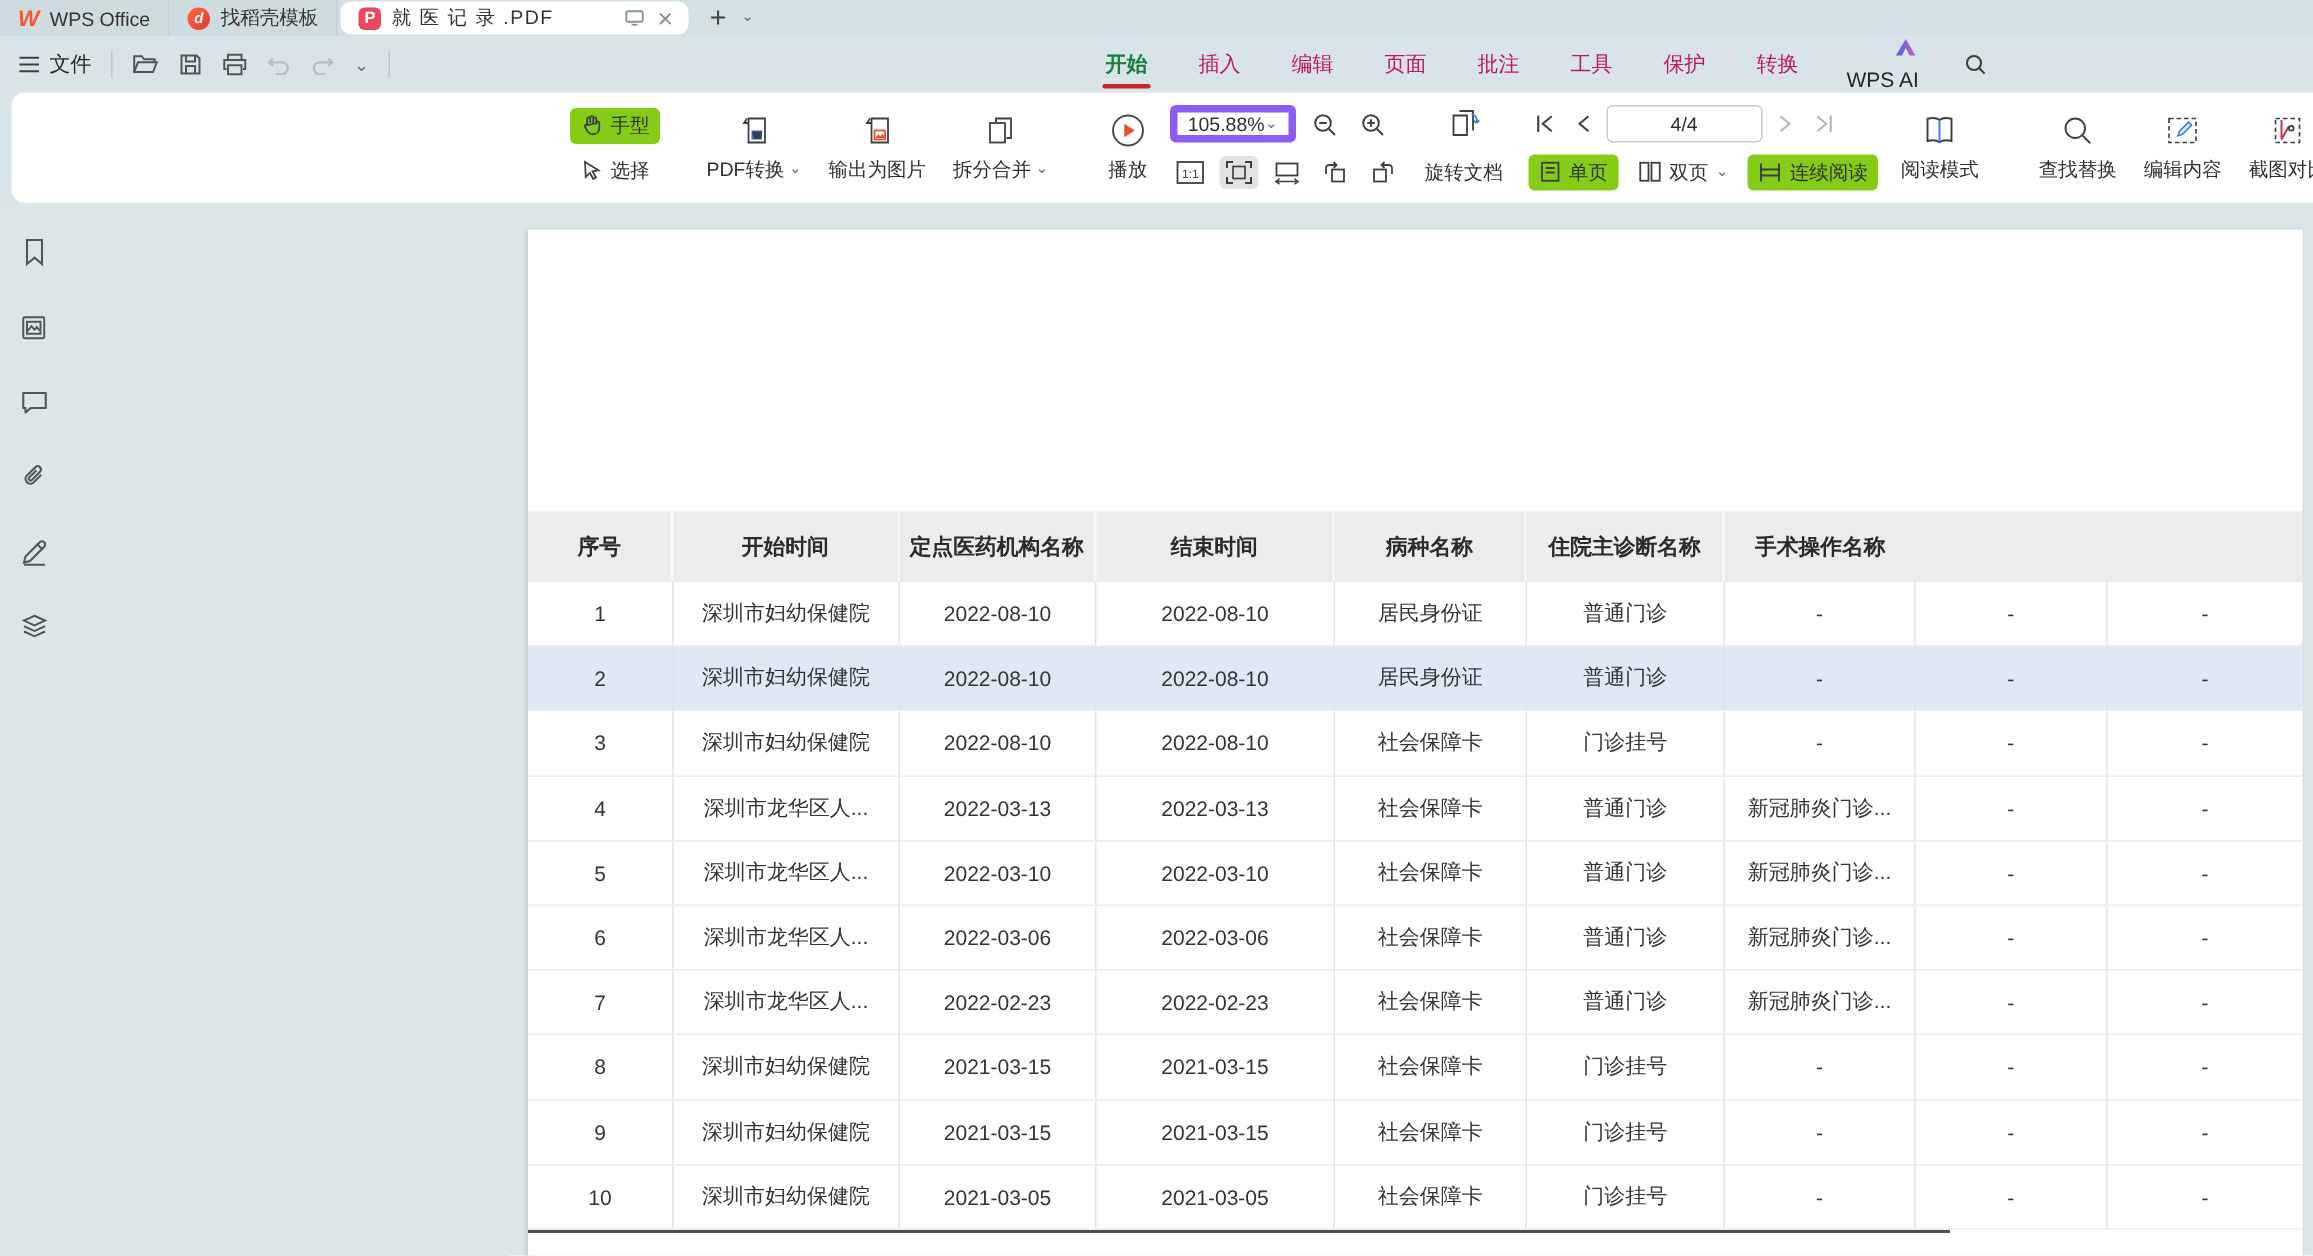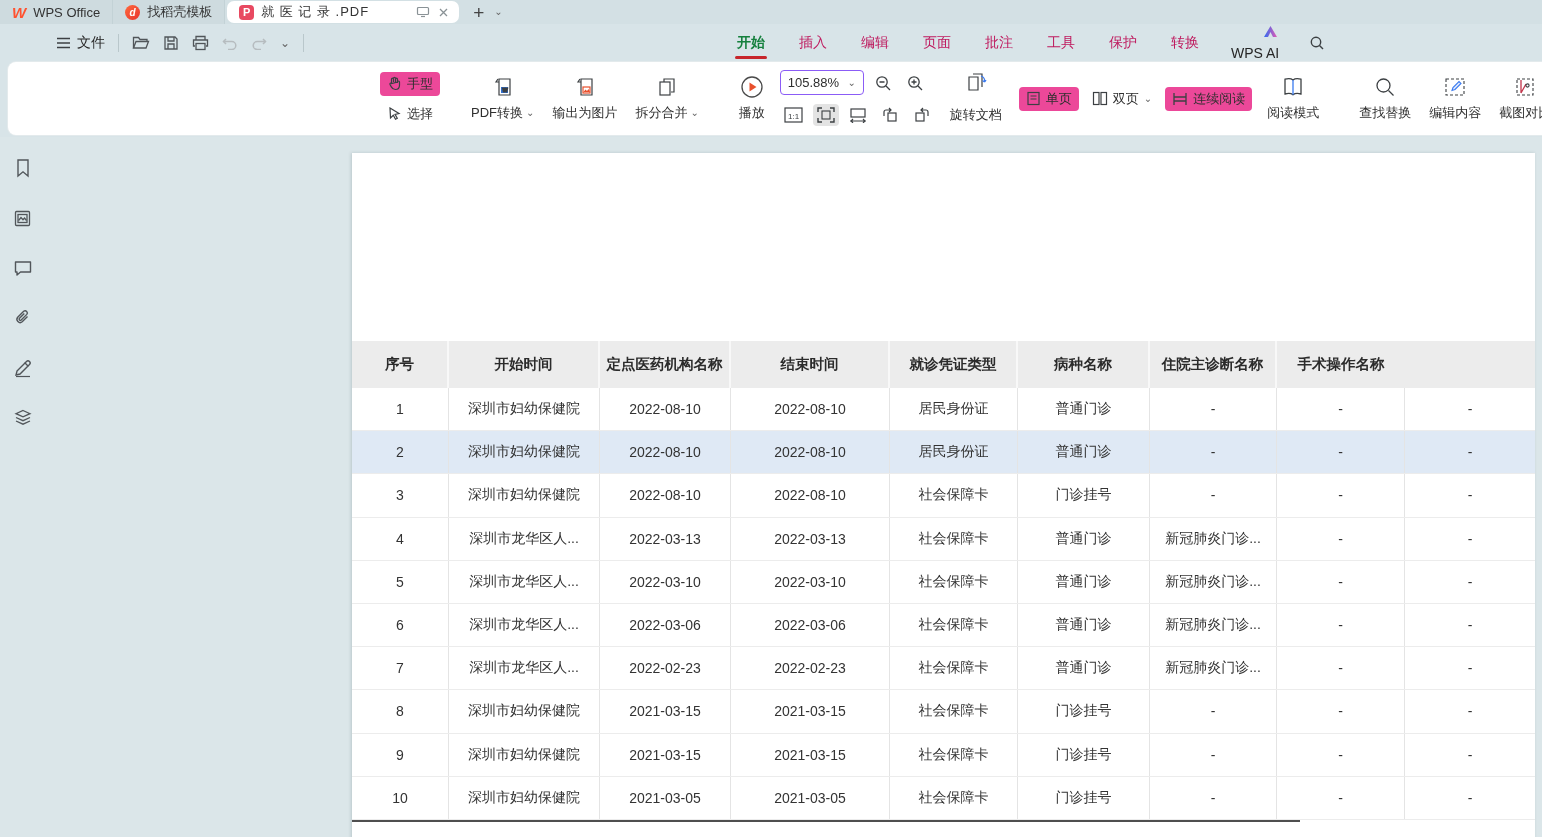--- a/index.html
+++ b/index.html
@@ -23,21 +23,21 @@
     font-weight:bold; display:flex; align-items:center; justify-content:center; font-style:italic;}
   .pdf-logo { width:15px; height:15px; border-radius:4px; background:#e84961; color:#fff;
     font-size:11px; font-weight:bold; display:flex; align-items:center; justify-content:center; }
   .tab-tools { display:flex; align-items:center; gap:8px; color:#8a9296; }
   .newtab-group { display:flex; align-items:center; gap:10px; margin-left:14px; color:#444;
     font-size:15px; }
 
   
   .menubar { position:absolute; left:0; top:24px; right:0; height:37px;
     display:flex; align-items:center; }
-  .quick { display:flex; align-items:center; gap:13px; padding-left:12px; color:#3c4043;margin-left:44px; }
+  .quick { display:flex; align-items:center; gap:13px; padding-left:12px; color:#3c4043; }
   .file-btn { display:flex; align-items:center; gap:6px; font-size:14px; color:#262626; }
   .vdiv { width:1px; height:18px; background:#b9c7cb; }
   .menus { position:absolute; left:735px; display:flex; align-items:center; gap:30px; }
   .menu-item { font-size:14px; color:#be185d; padding:7px 2px; position:relative; white-space:nowrap;}
   .menu-item.active { color:#15803d; font-weight:bold; }
   .menu-item.active::after { content:""; position:absolute; left:0; right:0; bottom:0;
     height:3px; border-radius:2px; background:#c7252b; }
   .wpsai { display:flex; align-items:flex-end; gap:6px; font-size:14px; color:#262626;flex-direction:column; }
 
   
@@ -46,26 +46,26 @@
     display:flex; align-items:center; padding-left:372px; }
   .tb-div { width:1px; height:52px; background:#e7e7e7; margin:0 11px; }
   .bigbtn { display:flex; flex-direction:column; align-items:center; justify-content:center;
     gap:5px; padding:4px 9px; font-size:13px; color:#2f2f2f; white-space:nowrap; }
   .bigbtn .ic { height:24px; display:flex; align-items:center; justify-content:center; }
   .lblrow { display:flex; align-items:center; gap:3px; }
   .stackcol { display:flex; flex-direction:column; gap:6px; justify-content:center; }
   .srow { display:flex; align-items:center; gap:6px; height:26px; }
   .smallbtn { display:flex; align-items:center; gap:5px; font-size:13px; color:#2f2f2f;
     padding:3px 7px; border-radius:4px; white-space:nowrap; }
-  .smallbtn.on { background:#ec4899; }
+  .smallbtn.on { background:#84cc16; }
   .iconbtn { display:flex; align-items:flex-start; justify-content:center; padding:3px 4px;
     border-radius:4px; }
   .iconbtn.on { background:#e3e3e3; }
   .zoombox { display:flex; align-items:center; justify-content:space-between;
-    border:1px solid #8b5cf6; border-radius:4px; width:84px; height:25px;
+    border:5px solid #8b5cf6; border-radius:4px; width:84px; height:25px;
     padding:0 7px; font-size:13px; color:#2f2f2f; }
   .pagebox { border:1px solid #c9c9c9; border-radius:4px; width:104px; height:25px;
     display:flex; align-items:center; justify-content:center; font-size:13px; color:#2f2f2f; }
   .chev { color:#666; font-size:10px; line-height:1; }
   .dis { opacity:.38; }
 
   
   .workspace { position:absolute; left:0; top:137px; right:0; bottom:0; background:#dbe6e9;padding-left:28px; }
   .rail { position:absolute; left:0; top:18px; width:45px; display:flex; flex-direction:column;
     align-items:center; gap:24px; }
@@ -333,20 +333,45 @@
       </div>
       <div class="srow">
         <span class="smallbtn">
           <span>旋转文档</span>
         </span>
       </div>
     </div>
 
     <div class="stackcol" style="margin-left:10px;">
       <div class="srow">
+        <span class="iconbtn">
+          <svg width="14" height="13" viewBox="0 0 14 13" fill="none" stroke="#3c4043" stroke-width="1.4">
+            <path d="M2.5 1v11M11.5 1.5l-6 5 6 5"></path>
+          </svg>
+          </span>
+        <span class="iconbtn">
+          <svg width="10" height="13" viewBox="0 0 10 13" fill="none" stroke="#3c4043" stroke-width="1.4">
+            <path d="M8 1.5l-6 5 6 5"></path>
+          </svg>
+          </span>
+        <span class="pagebox">
+          <span>4/4</span>
+        </span>
+        <span class="iconbtn dis">
+          <svg width="10" height="13" viewBox="0 0 10 13" fill="none" stroke="#3c4043" stroke-width="1.4">
+            <path d="M2 1.5l6 5-6 5"></path>
+          </svg>
+          </span>
+        <span class="iconbtn dis">
+          <svg width="14" height="13" viewBox="0 0 14 13" fill="none" stroke="#3c4043" stroke-width="1.4">
+            <path d="M11.5 1v11M2.5 1.5l6 5-6 5"></path>
+          </svg>
+          </span>
+      </div>
+      <div class="srow">
         <span class="smallbtn on">
           <svg width="15" height="15" viewBox="0 0 15 15" fill="none" stroke="#3c4043" stroke-width="1.2">
             <rect x="2" y="1.5" width="11" height="12"></rect>
               <path d="M4.5 5h6M4.5 8h6"></path>
           </svg>
           <span>单页</span>
         </span>
         <span class="smallbtn">
           <svg width="16" height="15" viewBox="0 0 16 15" fill="none" stroke="#3c4043" stroke-width="1.2">
             <rect x="1.5" y="1.5" width="5.5" height="12"></rect>
@@ -447,21 +472,20 @@
         </span>
     </div>
 
     <div class="page">
       <div class="doc-table">
         <div class="tr thead">
             <div class="th">序号</div>
             <div class="th">开始时间</div>
             <div class="th">定点医药机构名称</div>
             <div class="th">结束时间</div>
-            <div class="th">就诊凭证类型</div>
             <div class="th">病种名称</div>
             <div class="th">住院主诊断名称</div>
             <div class="th">手术操作名称</div>
           </div>
         <div class="tbody">
             <div class="tr">
               <div class="td">1</div>
               <div class="td">深圳市妇幼保健院</div>
               <div class="td">2022-08-10</div>
               <div class="td">2022-08-10</div>

